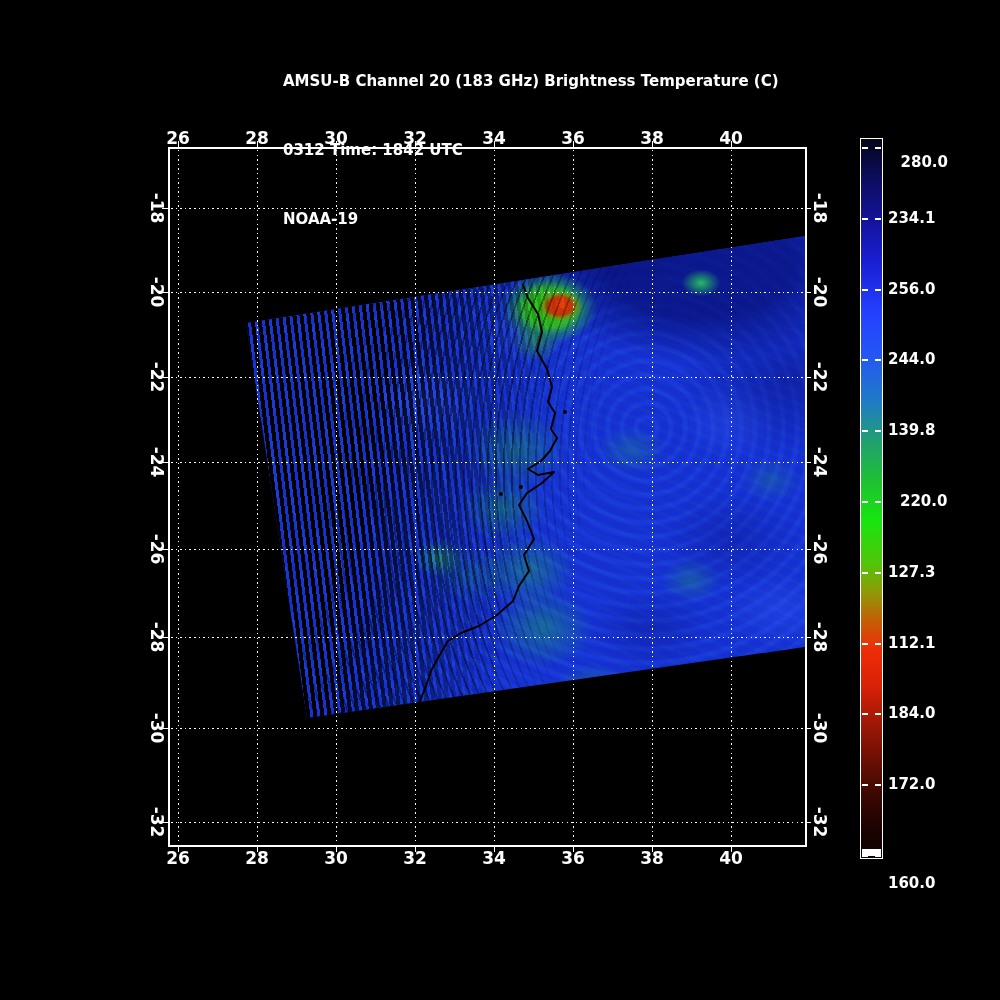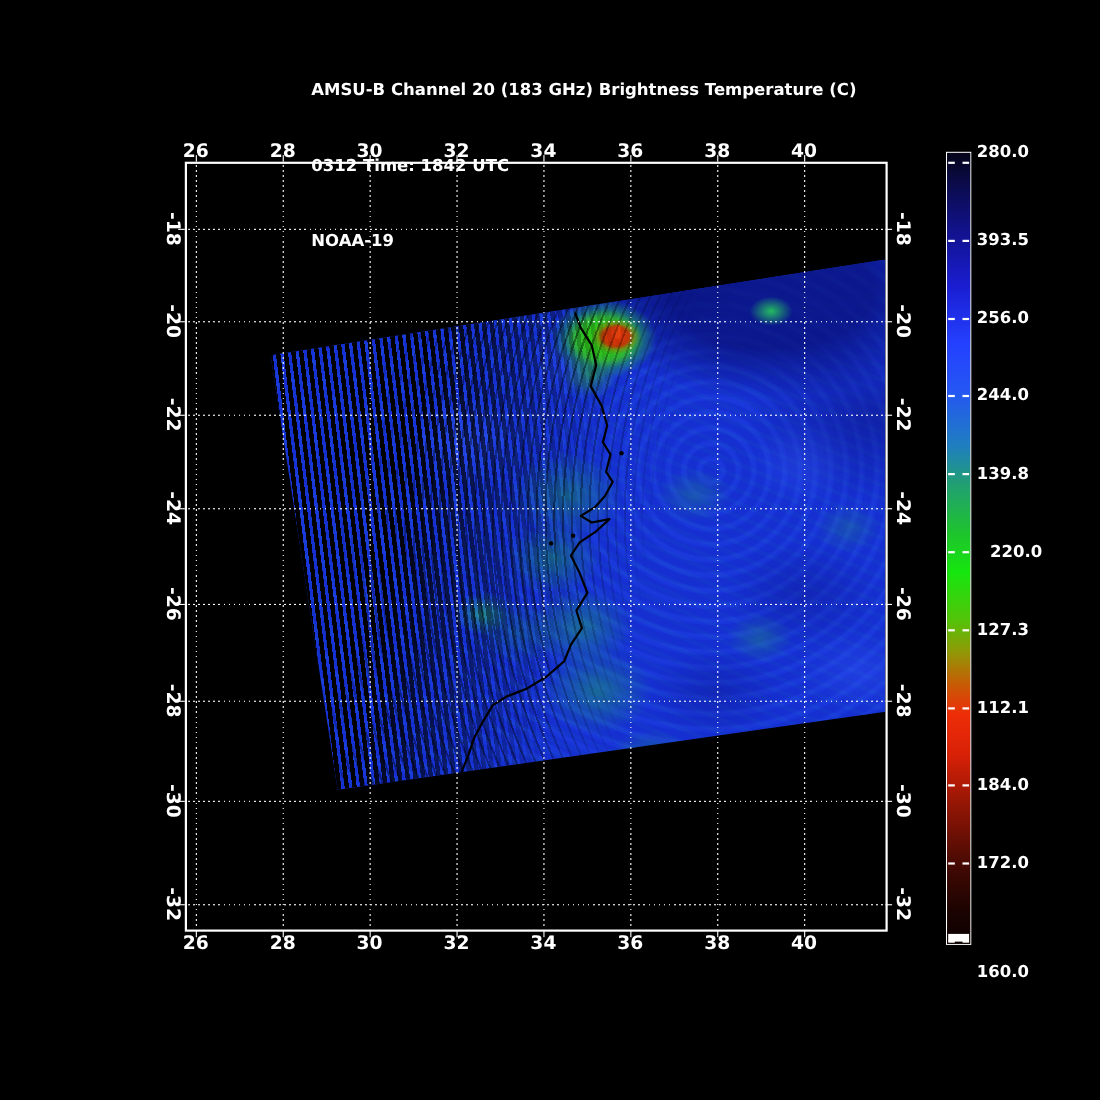--- a/index.html
+++ b/index.html
@@ -211,24 +211,24 @@
 
   <div id="plot-frame" class="abs"></div>
 
   <div id="colorbar" class="abs">
     <div id="cb-grad" class="abs"></div>
     <div id="cb-white-cap" class="abs"></div>
   </div>
   <div id="cb-annotations">
       <div class="abs tick" style="left: 862px; top: 147px; width: 6px; height: 2px;"></div>
       <div class="abs tick" style="left: 875px; top: 147px; width: 6px; height: 2px;"></div>
-      <div class="abs cb-lab" style="top: 130px;">280.0</div>
+      <div class="abs cb-lab" style="top: 154px; text-align: right;">280.0</div>
       <div class="abs tick" style="left: 862px; top: 218px; width: 6px; height: 2px;"></div>
       <div class="abs tick" style="left: 875px; top: 218px; width: 6px; height: 2px;"></div>
-      <div class="abs cb-lab" style="top: 210px;">393.5</div>
+      <div class="abs cb-lab" style="top: 210px;">234.1</div>
       <div class="abs tick" style="left: 862px; top: 289px; width: 6px; height: 2px;"></div>
       <div class="abs tick" style="left: 875px; top: 289px; width: 6px; height: 2px;"></div>
       <div class="abs cb-lab" style="top: 281px;">256.0</div>
       <div class="abs tick" style="left: 862px; top: 359px; width: 6px; height: 2px;"></div>
       <div class="abs tick" style="left: 875px; top: 359px; width: 6px; height: 2px;"></div>
       <div class="abs cb-lab" style="top: 351px;">244.0</div>
       <div class="abs tick" style="left: 862px; top: 430px; width: 6px; height: 2px;"></div>
       <div class="abs tick" style="left: 875px; top: 430px; width: 6px; height: 2px;"></div>
       <div class="abs cb-lab" style="top: 422px;">139.8</div>
       <div class="abs tick" style="left: 862px; top: 501px; width: 6px; height: 2px;"></div>

